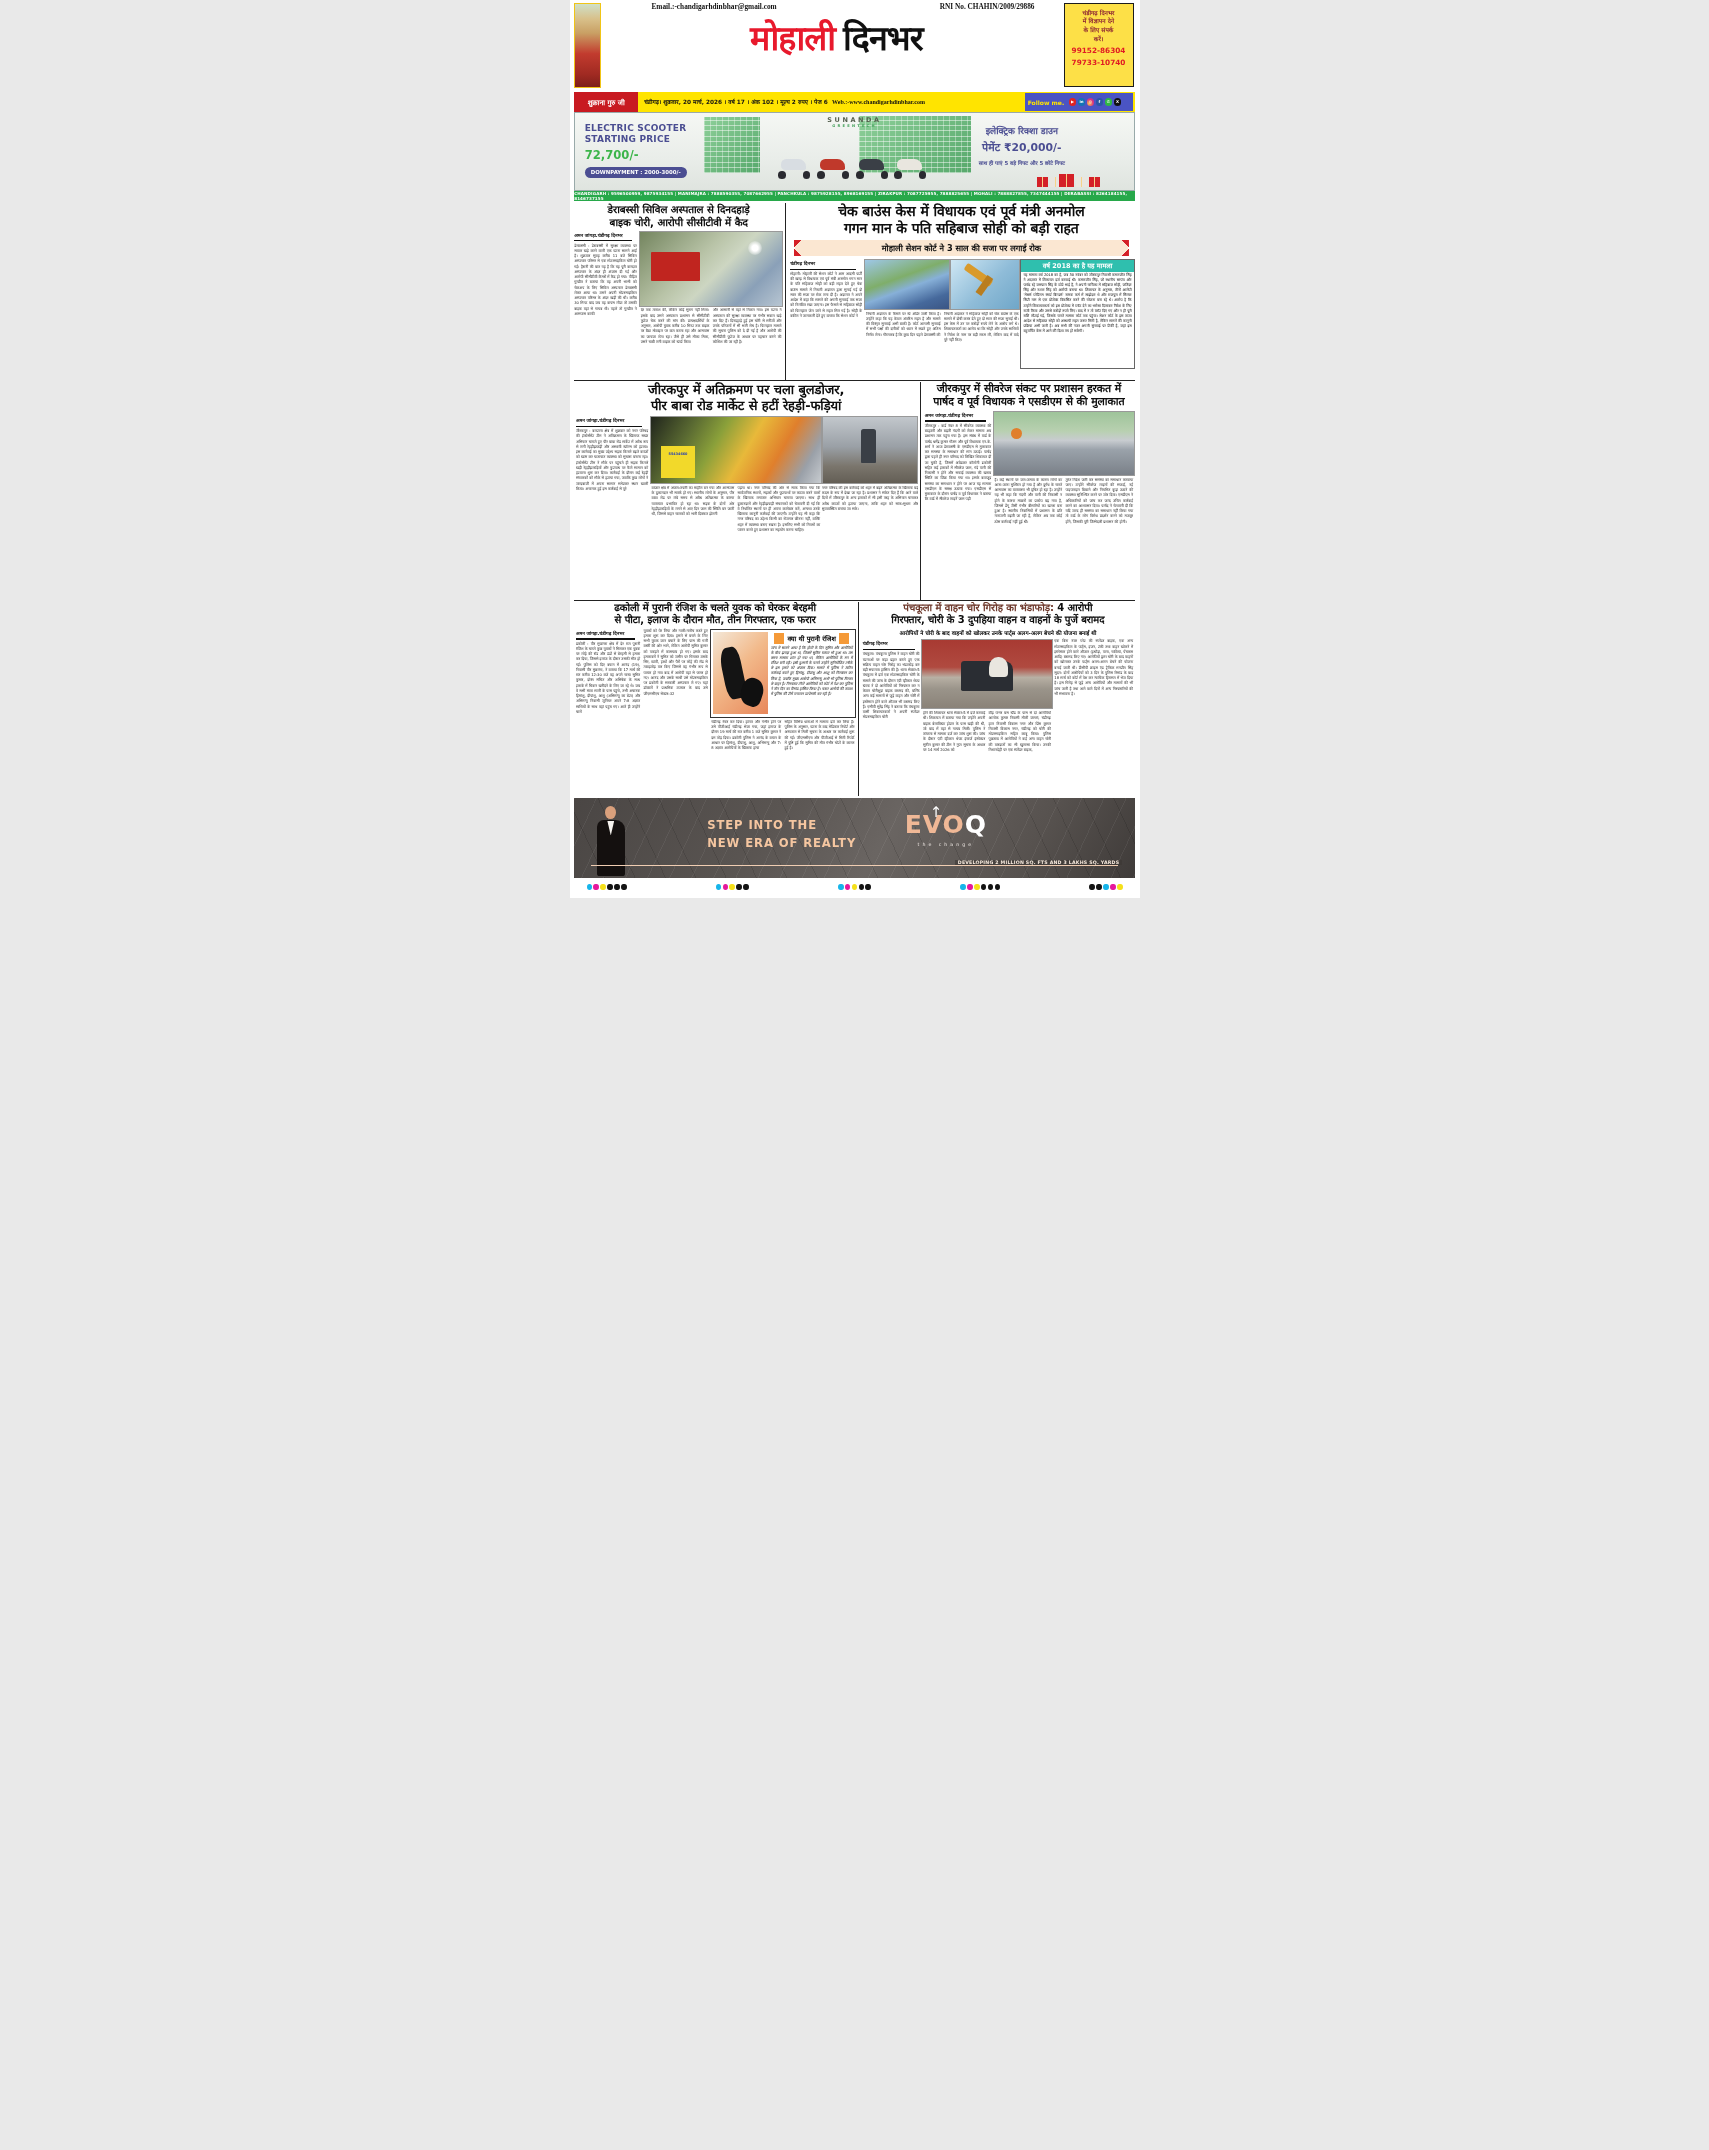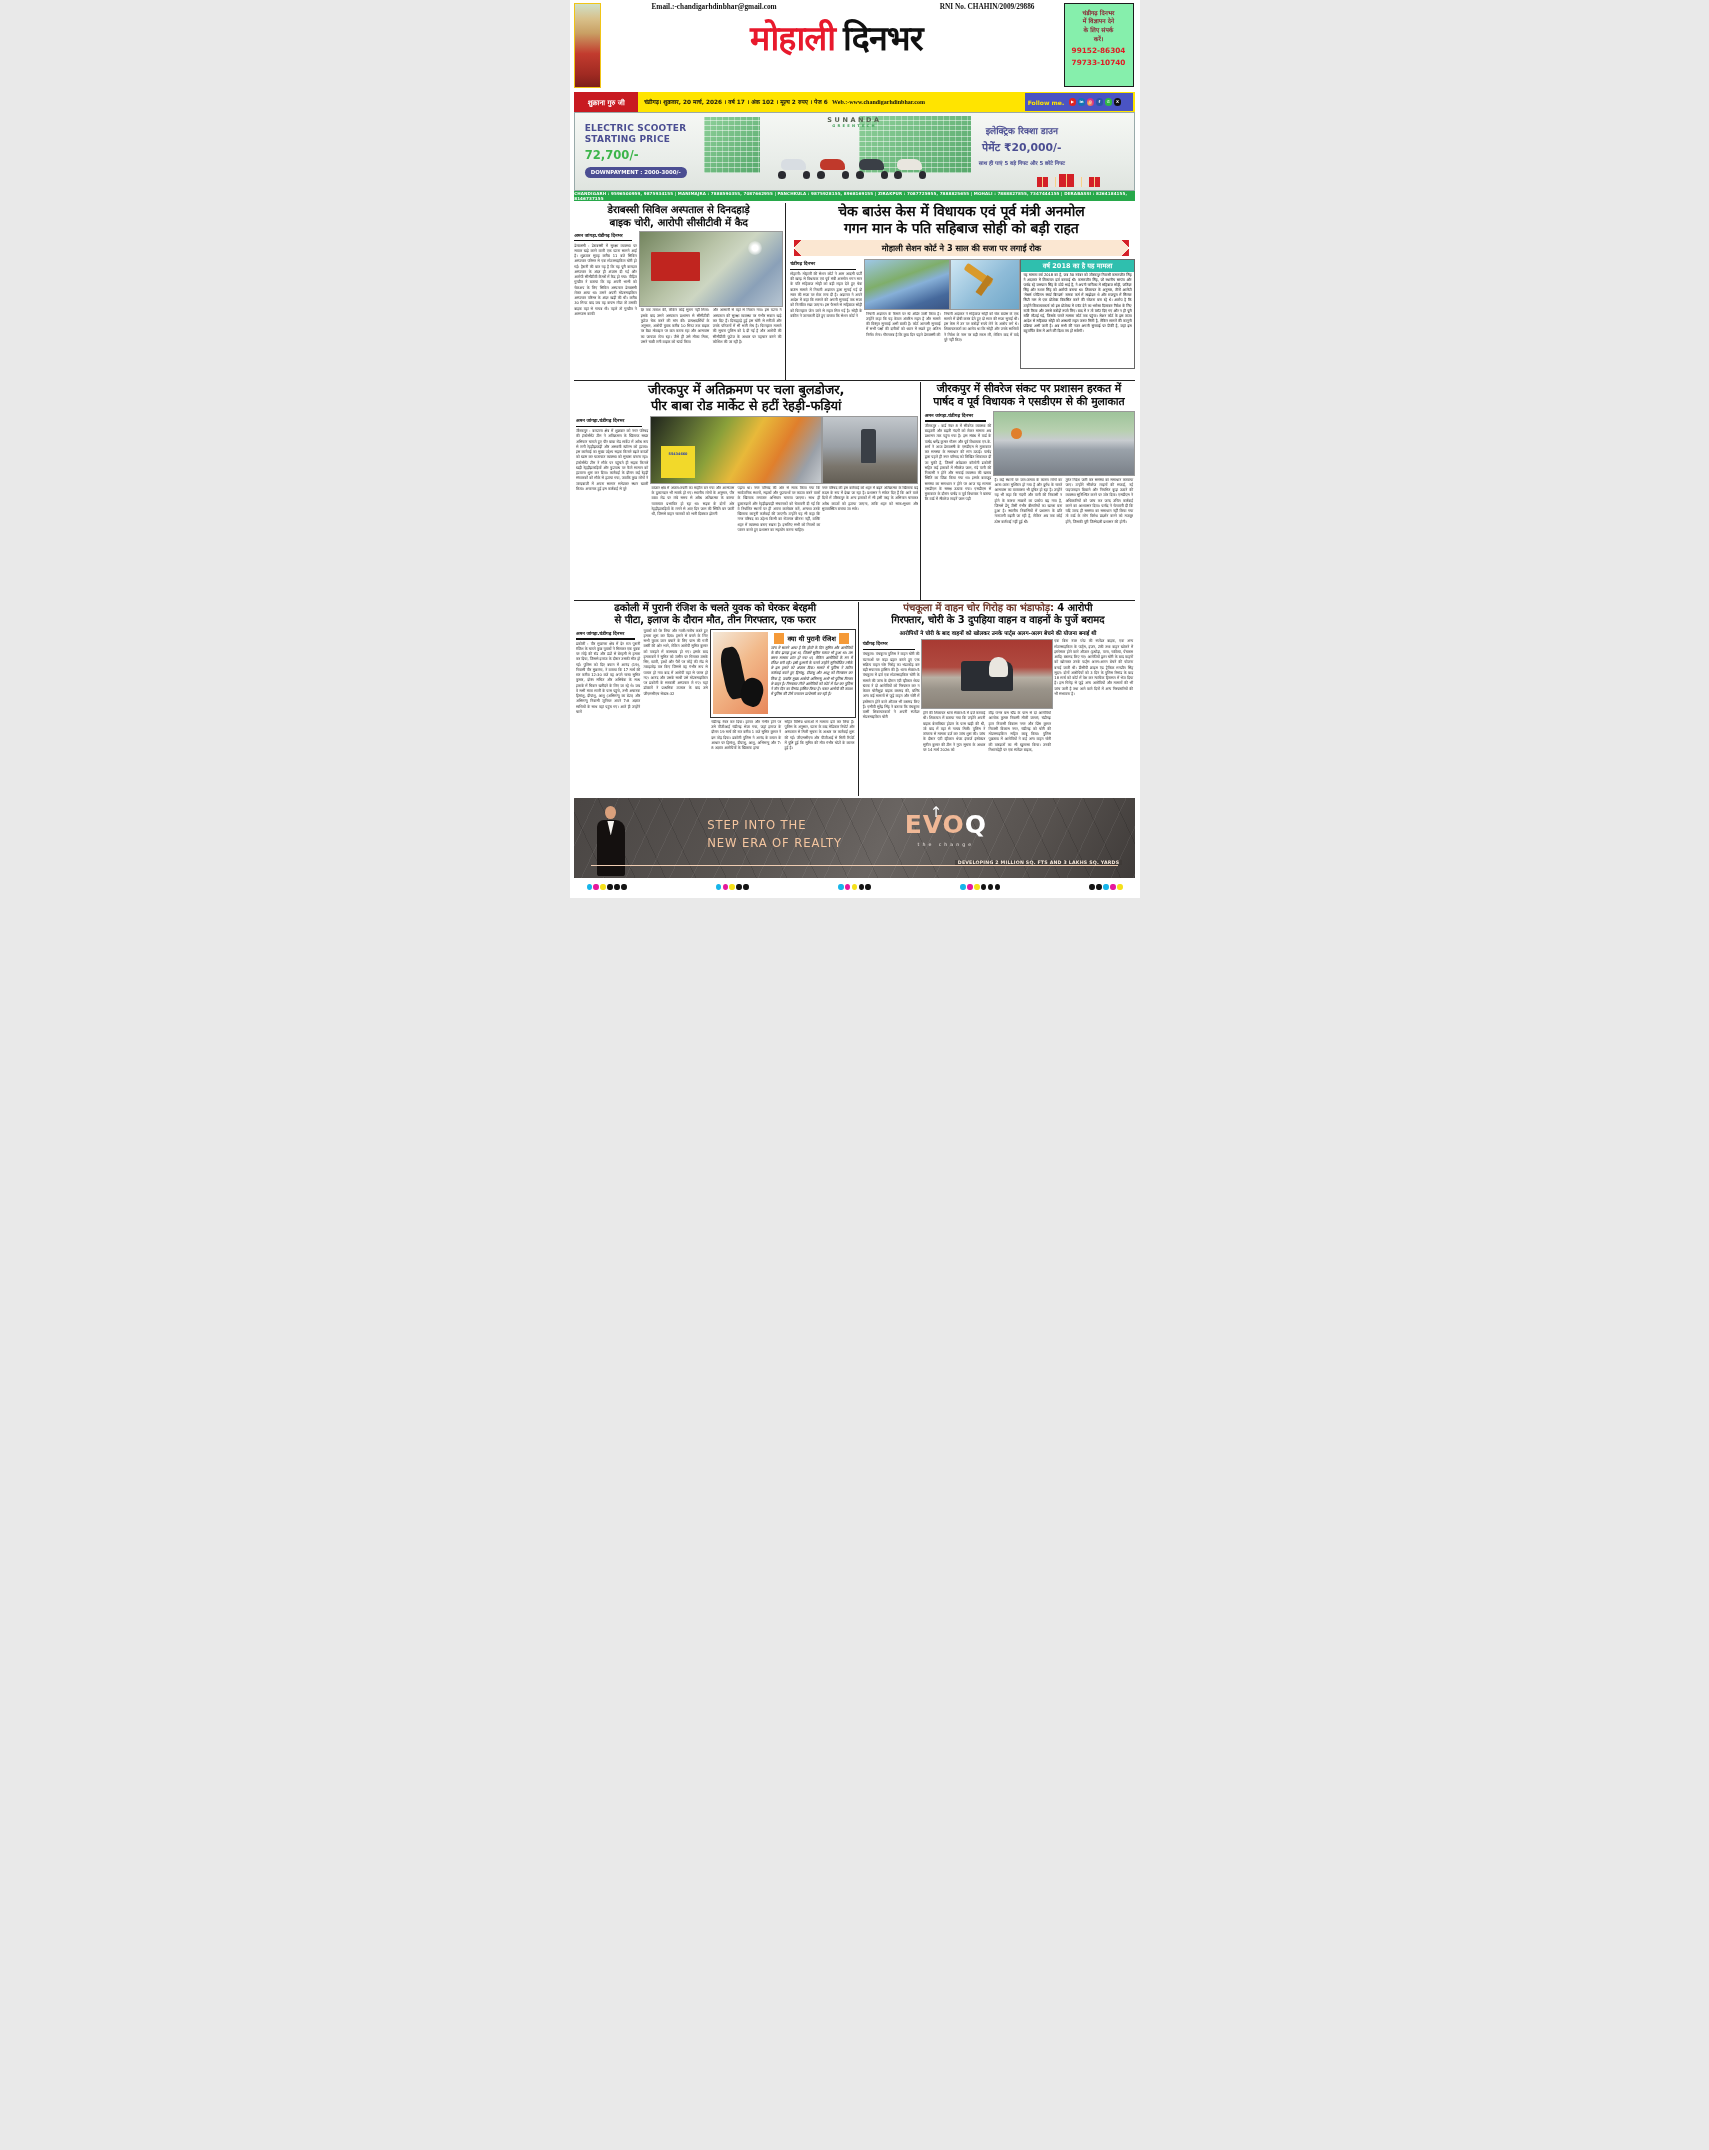--- a/index.html
+++ b/index.html
@@ -12,21 +12,21 @@
     border:1.3px solid #f0c516;
     background:linear-gradient(180deg,#cfe0c8 0%,#d8c08a 18%,#c9a064 35%,#c23b2e 60%,#a02a22 85%,#7e1f1a 100%); }
   .head-center { position:absolute; left:52px; top:1.7px; width:430px; text-align:center; }
   .email-row { display:flex; justify-content:space-between; padding:0 17px 0 30px; }
   .email { font-family:"Liberation Serif", serif; font-weight:bold; font-size:7.3px; color:#111; }
   .rni { font-family:"Liberation Serif", serif; font-weight:bold; font-size:7.3px; color:#111; }
   .masthead { margin-top:2.6px; font-size:34px; line-height:1.5; font-weight:800; letter-spacing:-0.9px; white-space:nowrap; }
   .mast-red { color:#e8192c; }
   .mast-black { color:#101010; margin-left:7.7px; }
   .ad-contact { position:absolute; right:6px; top:3.4px; width:70px; height:84px; border:1.3px solid #1c1c1c;
-    background:#86efac; text-align:center; padding:4.3px 2.6px; }
+    background:#fde047; text-align:center; padding:4.3px 2.6px; }
   .ad-contact .l { color:#8b2232; font-weight:bold; font-size:6px; line-height:1.45; }
   .ad-contact .p { color:#e01b24; font-weight:800; font-size:7.3px; margin-top:2.6px; }
 
   
   .dateline { position:relative; height:20px; margin:0 4.7px; display:flex; }
   .guru-caption { width:64px; background:#c81a21; color:#fff; font-weight:800; font-size:6.9px;
     display:flex; align-items:center; justify-content:center; }
   .date-strip { flex:1; background:#ffe400; display:flex; align-items:center; padding-left:6px; position:relative; }
   .date-text { font-weight:800; font-size:5.8px; color:#111; }
   .web-text { font-family:"Liberation Serif", serif; font-weight:bold; font-size:6px; color:#111; margin-left:4.3px; }
@@ -181,21 +181,21 @@
   
   .evoq { position:relative; height:80px; margin:2.6px 4.7px 0; overflow:hidden;
     background:linear-gradient(120deg,#4a4644 0%,#5a5552 35%,#6a6562 55%,#57524f 80%,#3f3b39 100%); }
   .evoq .stripes { position:absolute; inset:0;
     background:repeating-linear-gradient(115deg,rgba(255,255,255,.06) 0 0.9px,transparent 0.9px 20px),
                repeating-linear-gradient(65deg,rgba(0,0,0,.12) 0 0.9px,transparent 0.9px 27.5px); }
   .evoq-man { position:absolute; left:20.6px; top:7.7px; width:32px; height:72px; }
   .evoq-man .head { width:11.2px; height:13px; border-radius:50%; background:#d9a07c; margin:0 auto; }
   .evoq-man .torso { width:27.5px; height:56px; margin:0.9px auto 0; background:#14100f; border-radius:6.9px 9.5px 2.6px 2.6px; position:relative; }
   .evoq-man .torso::before { content:""; position:absolute; left:10.3px; top:0.9px; width:6.9px; height:14.6px; background:#f5f2ee; clip-path:polygon(0 0,100% 0,50% 100%); }
-  .evoq-text { position:absolute; left:133px; top:19px; color:#f5c6a0; font-size:11.6px; letter-spacing:0.9px; line-height:1.5; font-weight:400; }
+  .evoq-text { position:absolute; left:133px; top:19px; color:#f5c6a0; font-size:11.6px; letter-spacing:0.9px; line-height:1.5; font-weight:700; }
   .evoq-logo { position:absolute; right:133px; top:12px; width:112px; text-align:center; }
   .evoq-logo .big { font-size:25px; font-weight:800; letter-spacing:0.9px; color:#f0b896; position:relative; display:inline-block; }
   .evoq-logo .big .q { color:#fff; }
   .evoq-logo .arrow { position:absolute; top:-6.9px; left:25px; color:#fff; font-size:14.6px; font-weight:400; }
   .evoq-logo .tag { color:#efe9e4; letter-spacing:3px; font-size:4.7px; margin-top:2.6px; }
   .evoq-line { position:absolute; left:3%; right:3%; bottom:12px; height:0.9px; background:#f0cdb2; }
   .evoq-foot { position:absolute; right:13px; bottom:13.8px; color:#f5e8dc; font-weight:bold; font-size:4.7px; letter-spacing:0.2px;
     background:rgba(60,55,52,.6); padding:0 2.6px; }
 
   

